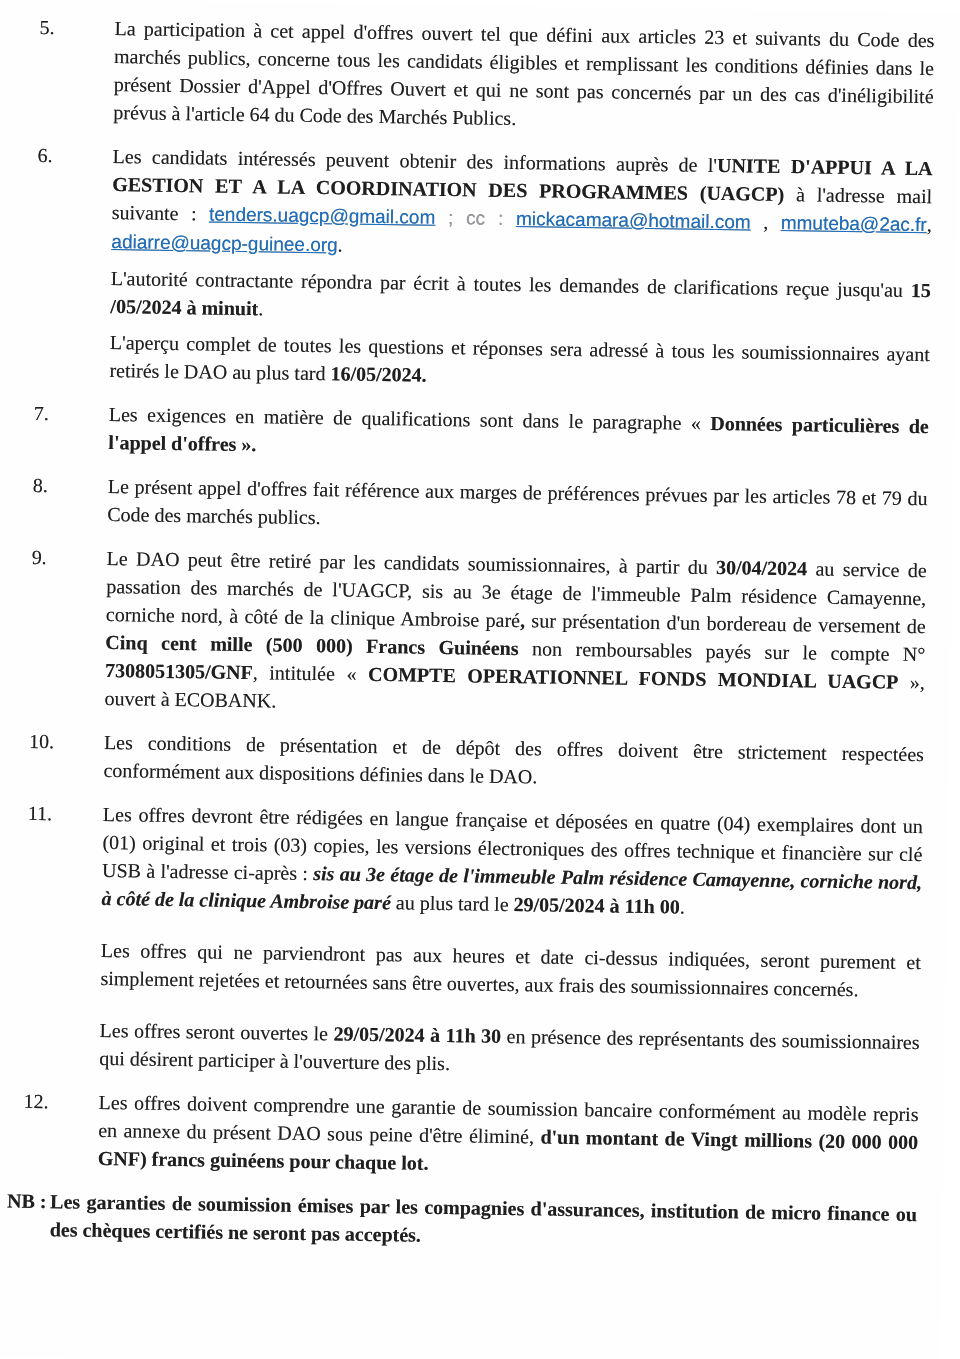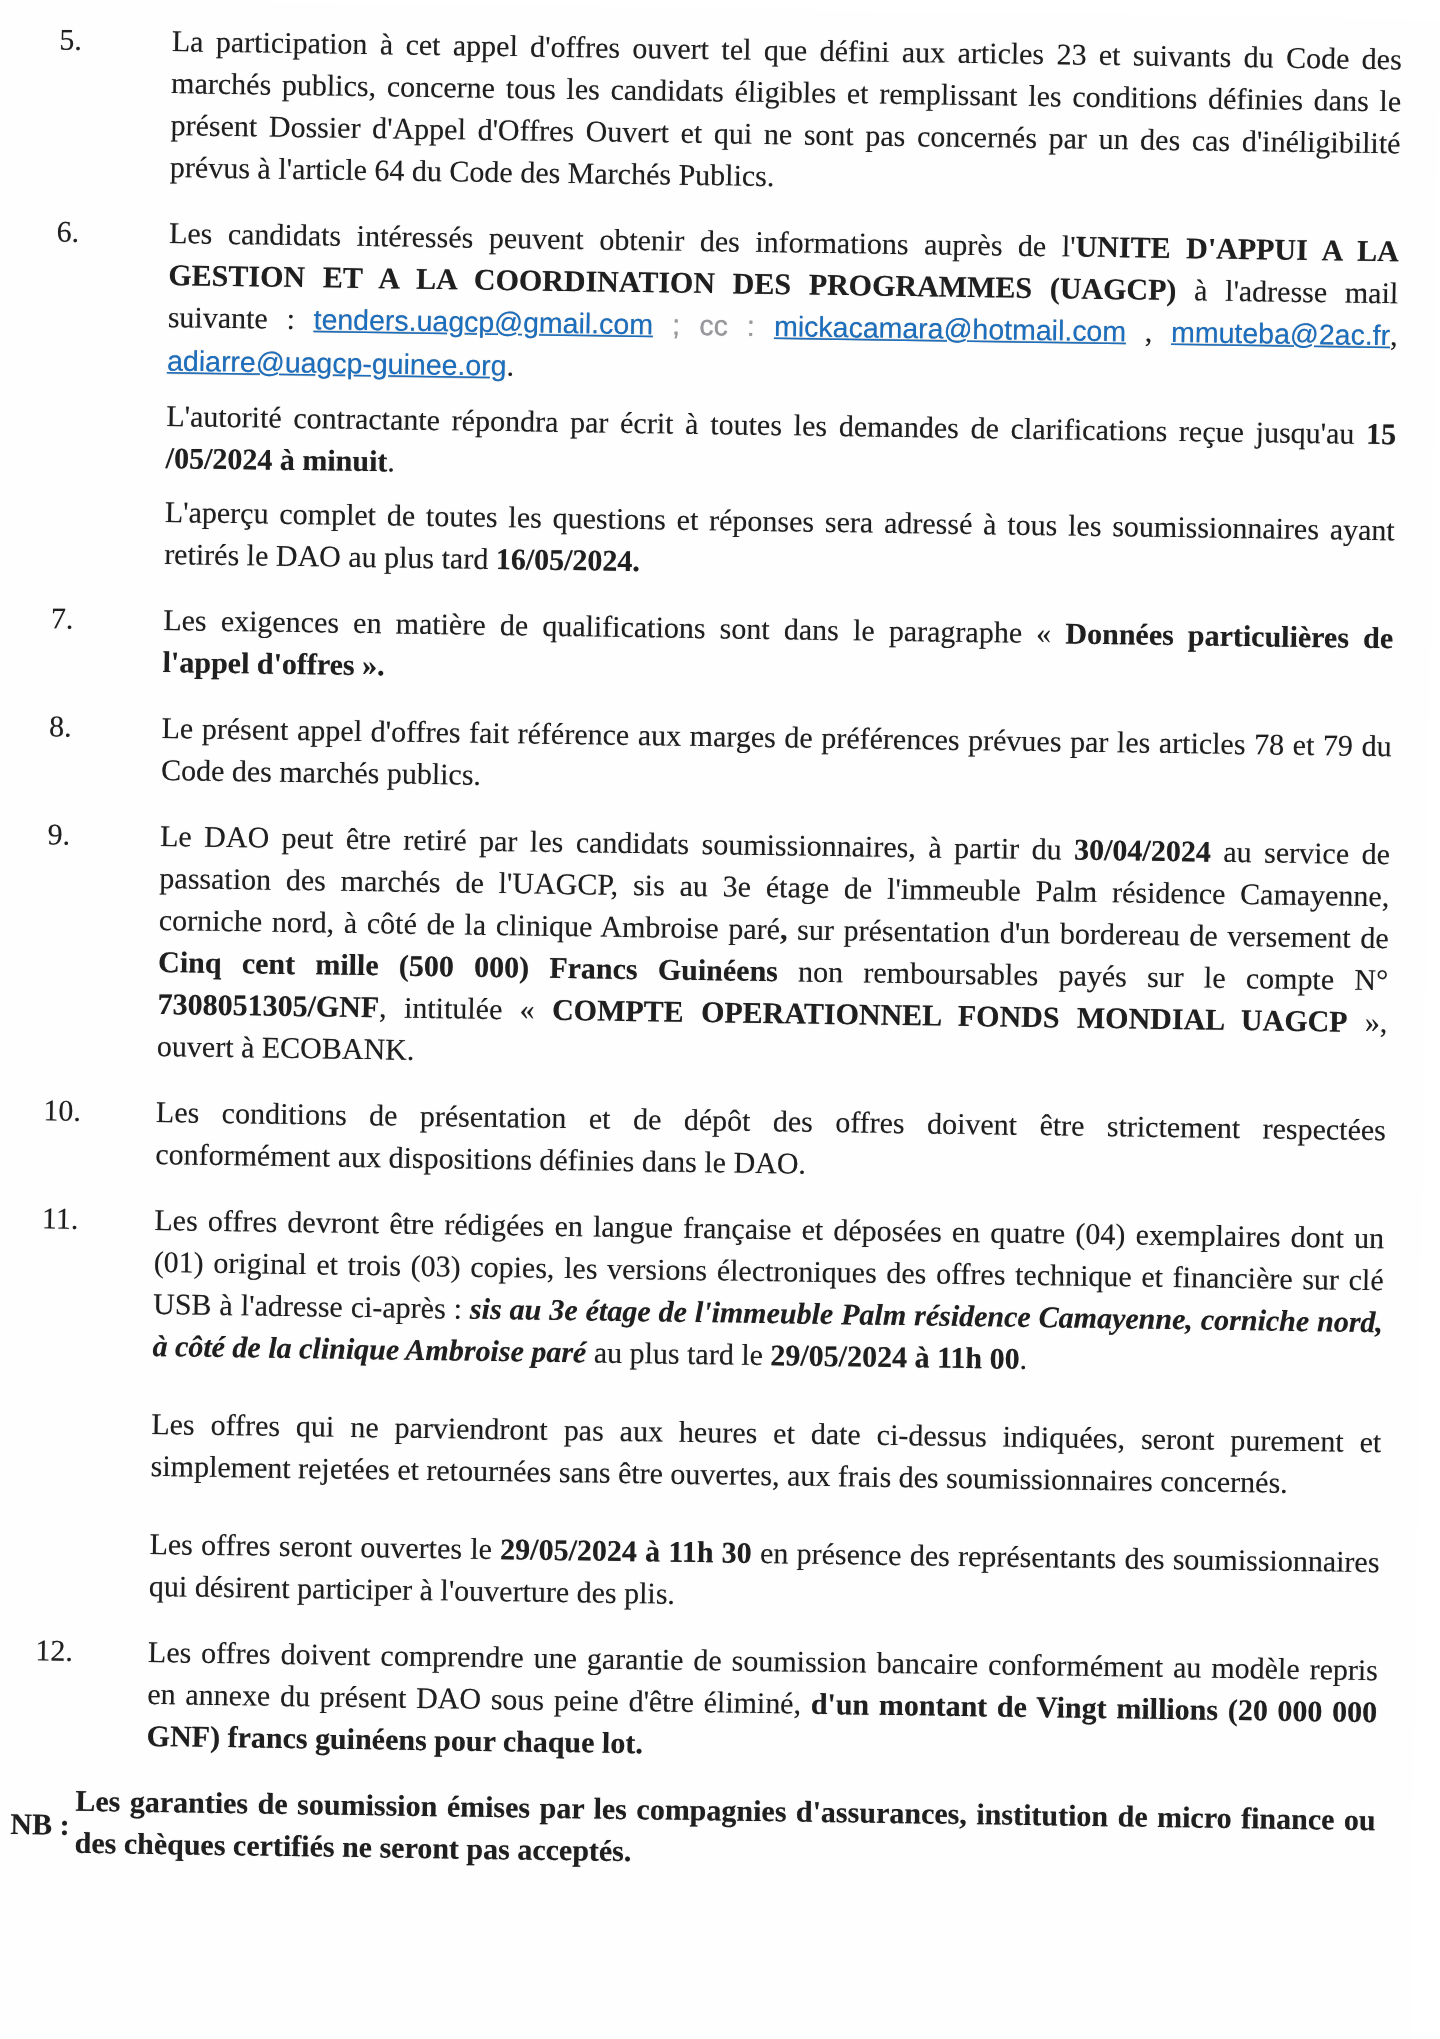--- a/index.html
+++ b/index.html
@@ -53,21 +53,21 @@
   }
   .muted {
     color: #97999c;
     font-family: "Liberation Sans", sans-serif;
     font-size: 19px;
   }
   .item.nb {
     margin-left: -15px;
     font-weight: bold;
   }
-  .item.nb .num { flex: 0 0 43px; margin-top: 16px; }
+  .item.nb .num { flex: 0 0 43px; }
 </style>
 </head>
 <body>
 
 <div class="sheet">
   <main>
       <div class="item">
         <span class="num">5.</span>
         <div class="content">
           <div class="para"><span>La participation à cet appel d'offres ouvert tel que défini aux articles 23 et suivants du Code des marchés publics, concerne tous les candidats éligibles et remplissant les conditions définies dans le présent Dossier d'Appel d'Offres Ouvert et qui ne sont pas concernés par un des cas d'inéligibilité prévus à l'article 64 du Code des Marchés Publics.</span></div>

